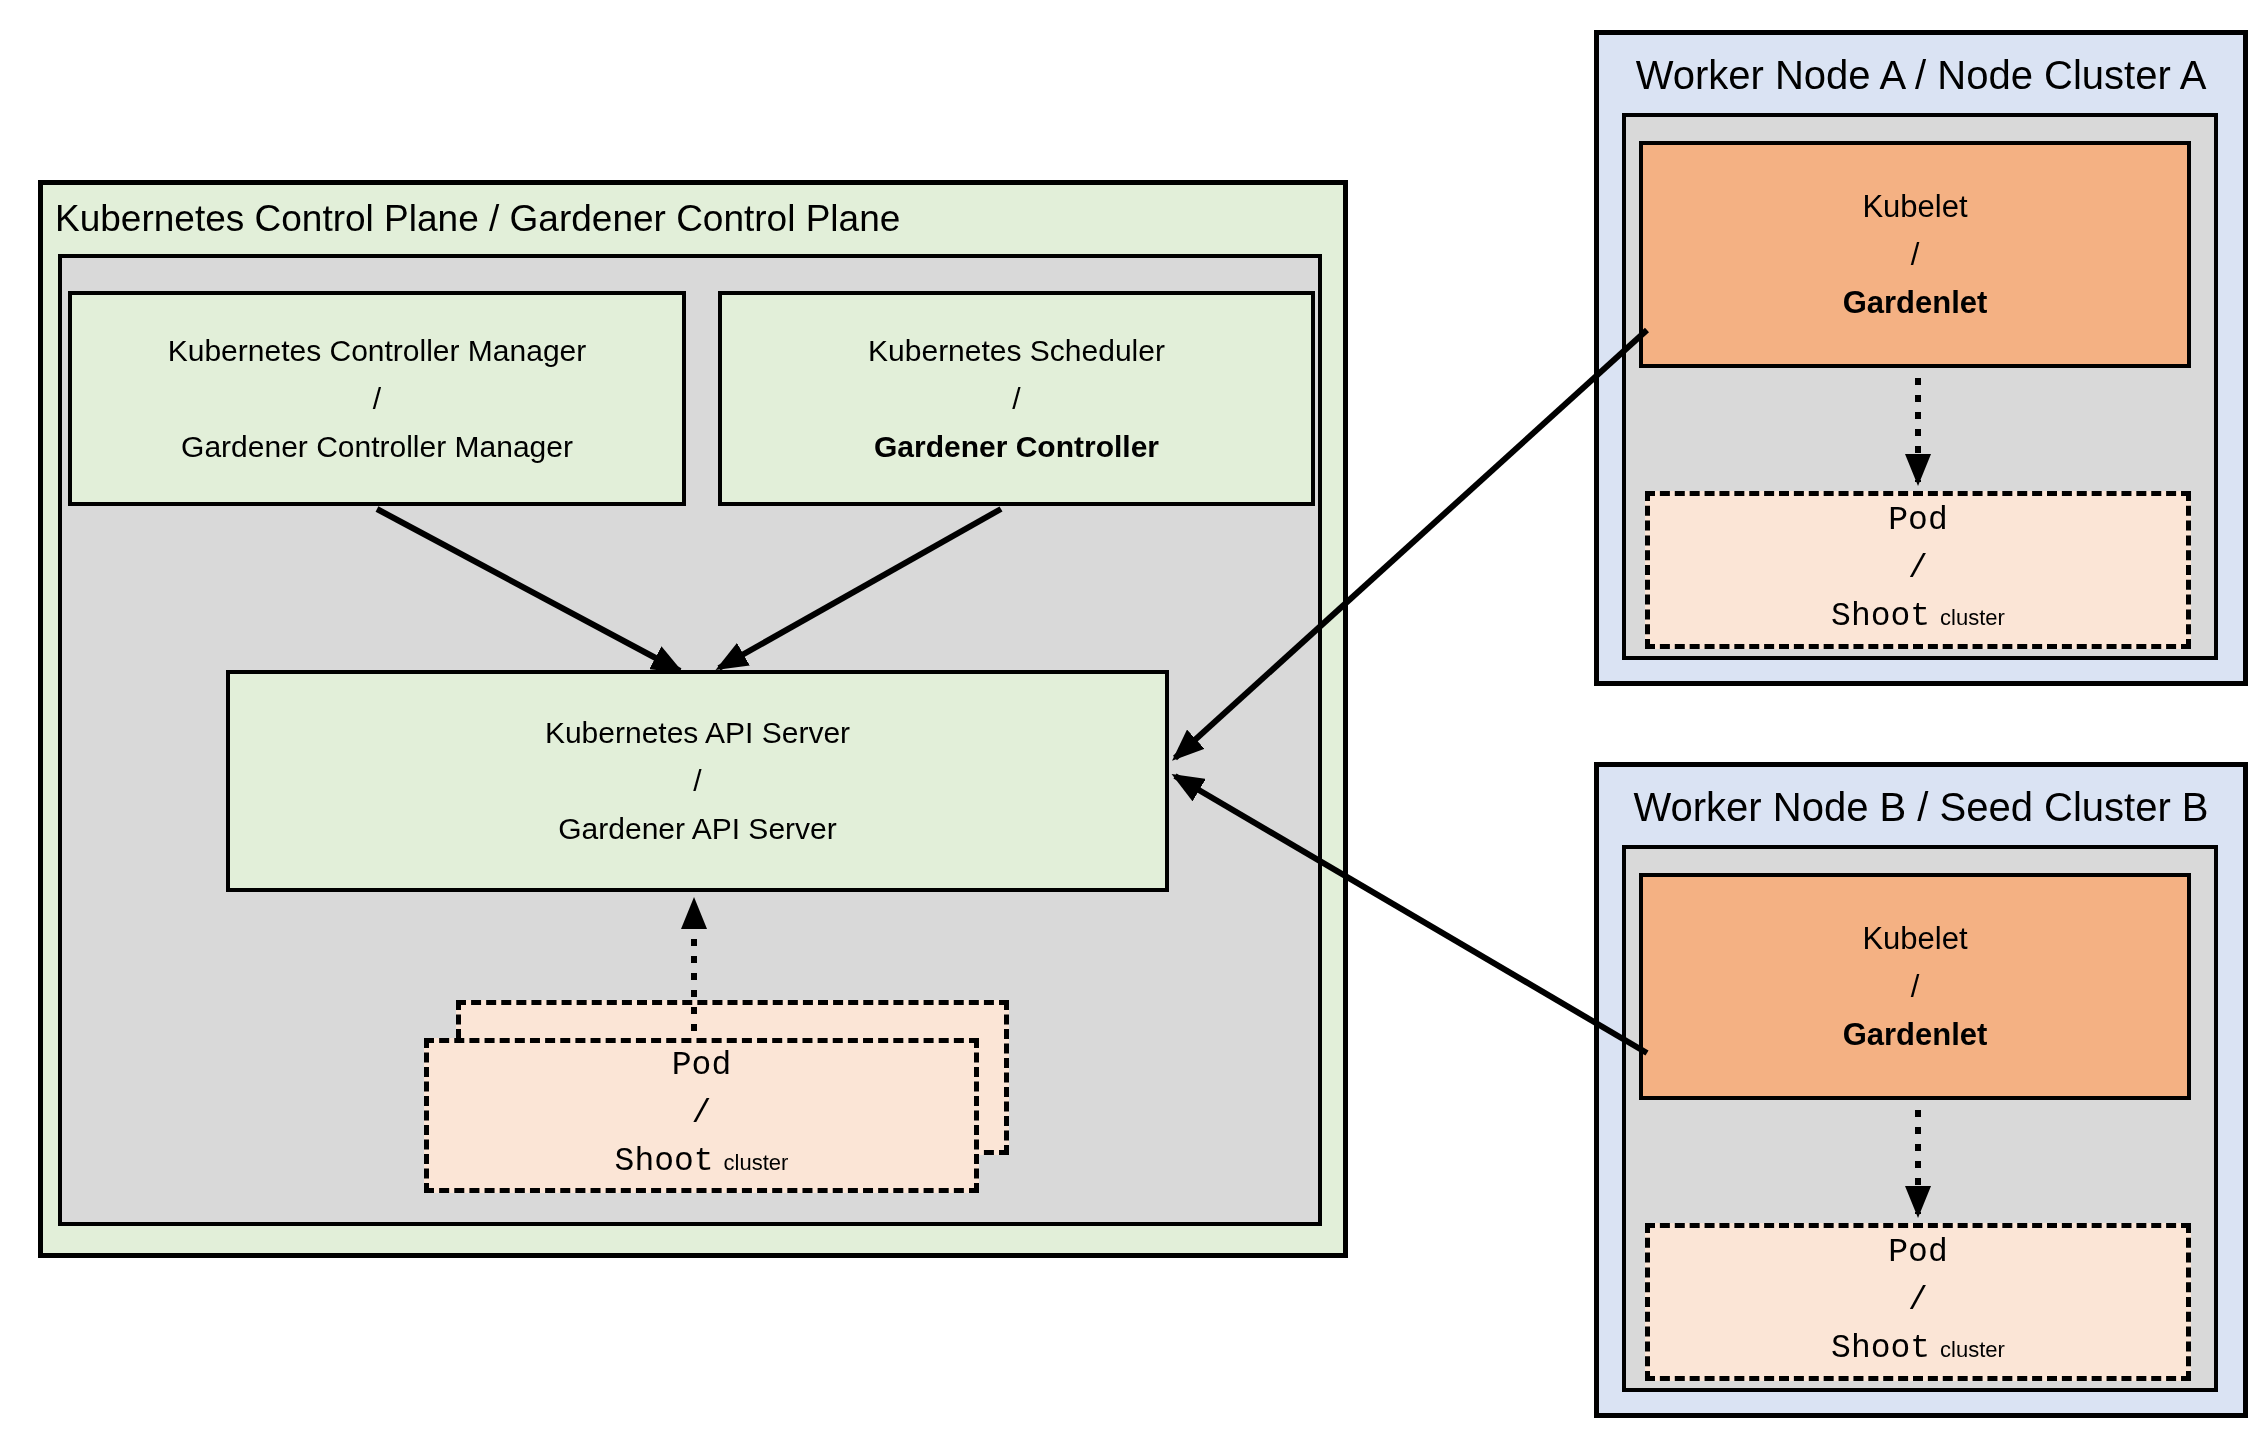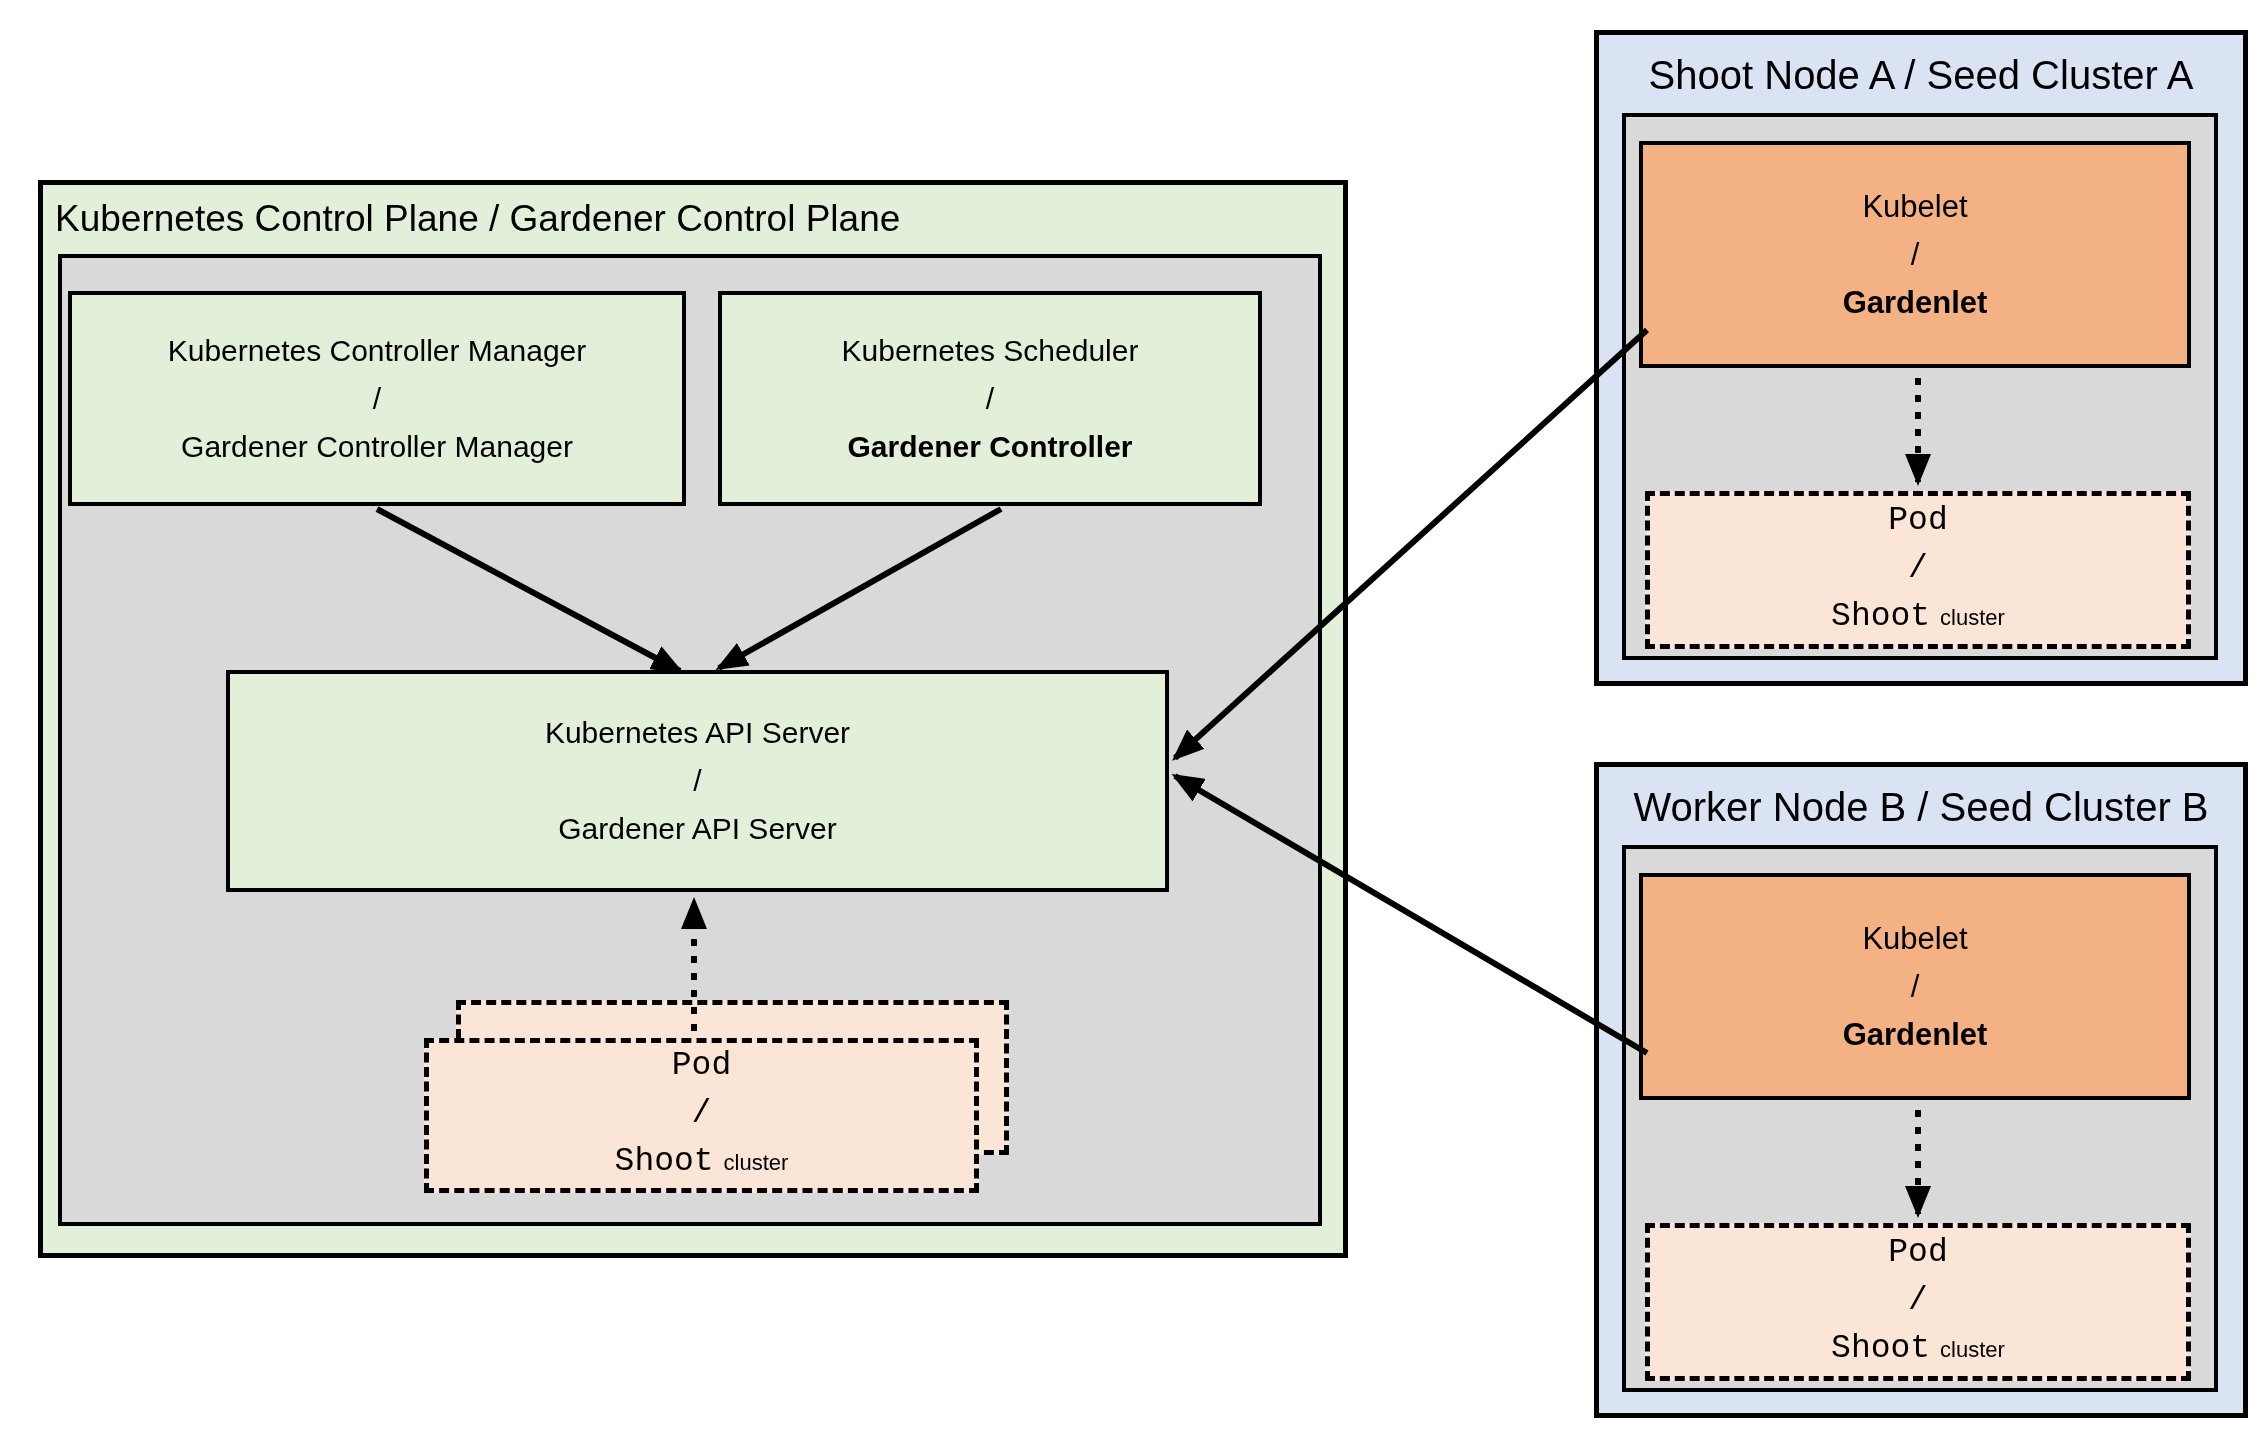--- a/index.html
+++ b/index.html
@@ -57,21 +57,21 @@
     <div class="abs inner-border fill-gray" style="left:15px;top:69px;width:1264px;height:972px;">
 
       <div class="abs inner-border fill-green" style="left:6px;top:33px;width:618px;height:215px;">
         <div class="stack3 label-30">
           <span>Kubernetes Controller Manager</span>
           <span>/</span>
           <span>Gardener Controller Manager</span>
         </div>
       </div>
 
-      <div class="abs inner-border fill-green" style="left:656px;top:33px;width:544px;height:215px;">
+      <div class="abs inner-border fill-green" style="left:656px;top:33px;width:597px;height:215px;">
         <div class="stack3 label-30">
           <span>Kubernetes Scheduler</span>
           <span>/</span>
           <span class="bold">Gardener Controller</span>
         </div>
       </div>
 
       <div class="abs inner-border fill-green" style="left:164px;top:412px;width:943px;height:222px;">
         <div class="stack3 label-30">
           <span>Kubernetes API Server</span>
@@ -86,21 +86,21 @@
         <div class="stack3">
           <span class="mono">Pod</span>
           <span class="mono">/</span>
           <span><span class="mono">Shoot</span><span class="sans-inline">cluster</span></span>
         </div>
       </div>
     </div>
   </section>
 
   <section class="abs outer-border fill-blue" style="left:1594px;top:30px;width:654px;height:656px;">
-    <div class="wn-title">Shoot Node A / Seed Cluster A</div>
+    <div class="wn-title">Worker Node A / Node Cluster A</div>
 
     <div class="abs inner-border fill-gray" style="left:23px;top:78px;width:596px;height:547px;">
 
       <div class="abs inner-border fill-orange" style="left:13px;top:24px;width:552px;height:227px;">
         <div class="stack3 label-32">
           <span>Kubelet</span>
           <span>/</span>
           <span class="bold">Gardenlet</span>
         </div>
       </div>

